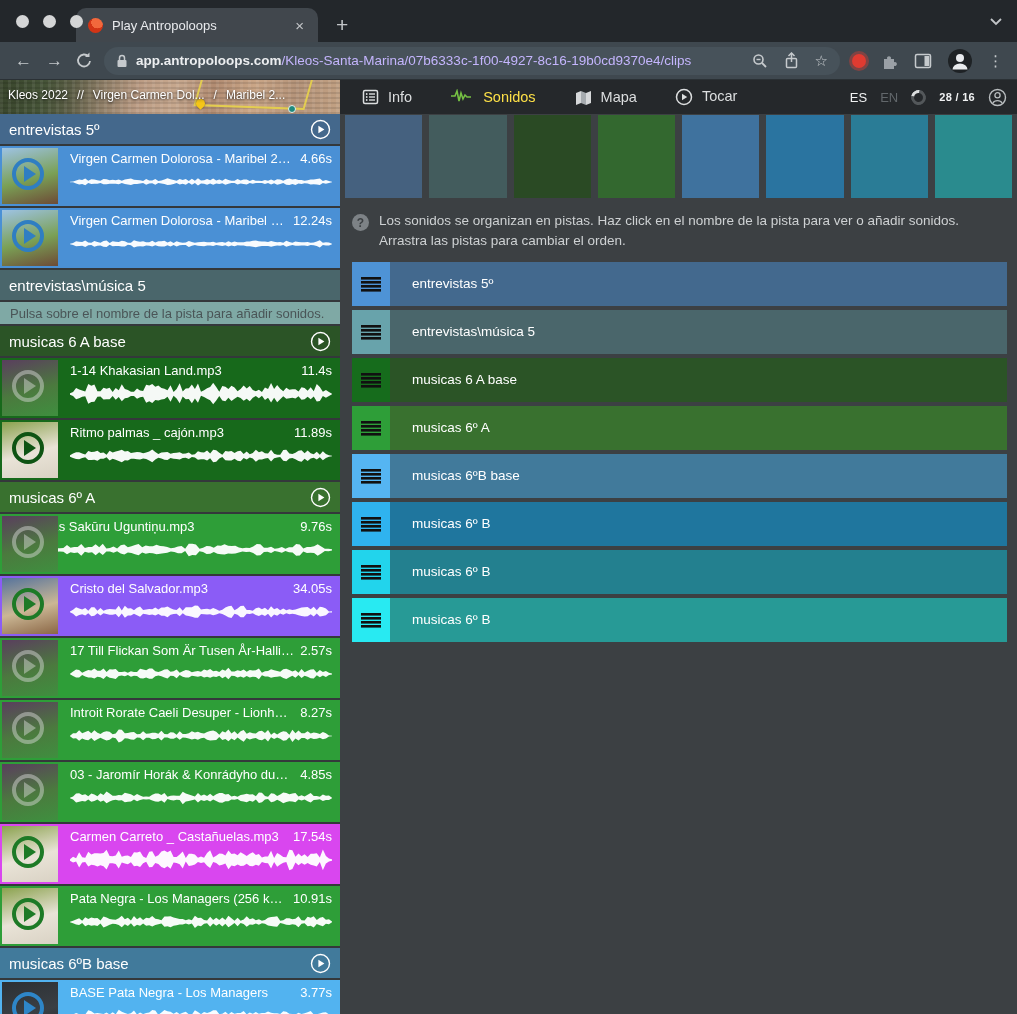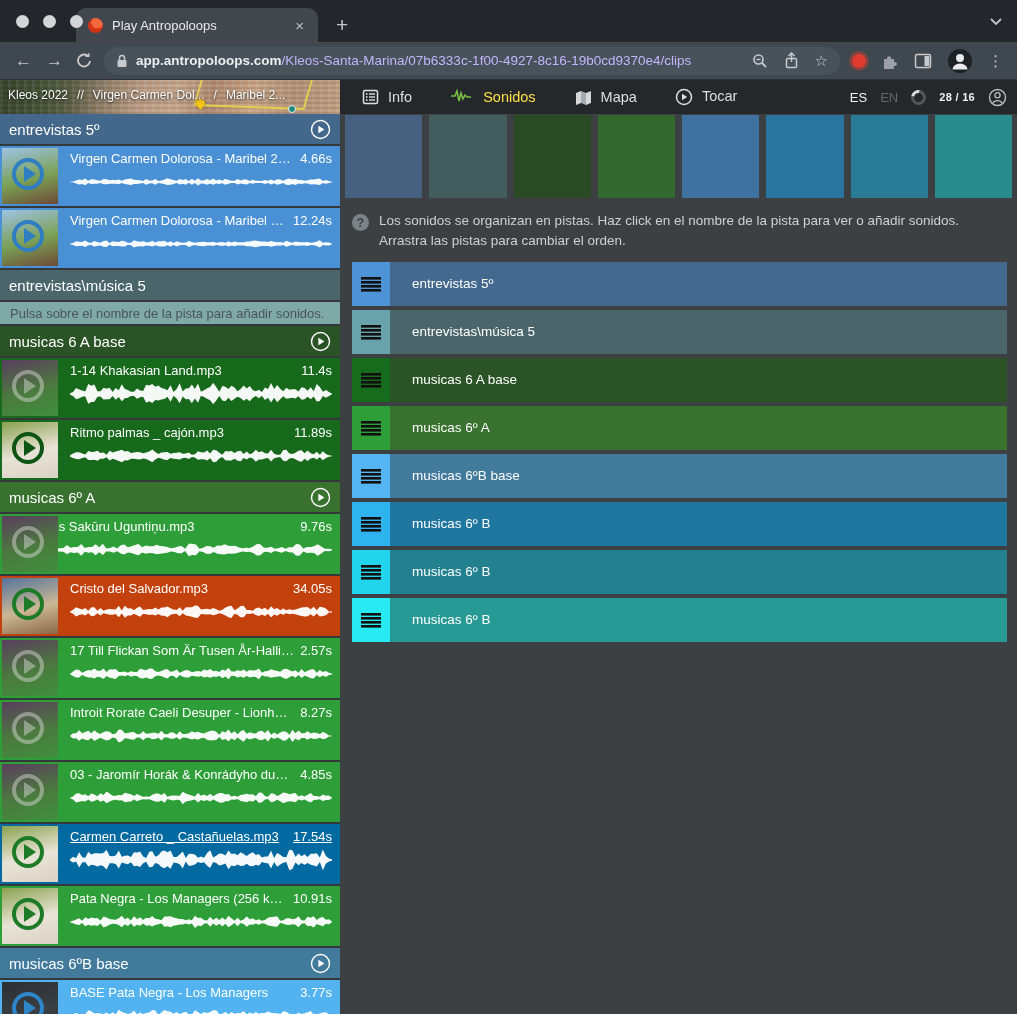--- a/index.html
+++ b/index.html
@@ -295,21 +295,21 @@
           <div class="overlay" style="border-color: rgba(225, 225, 225, 0.45); color: rgba(225, 225, 225, 0.45);"></div>
         </div>
         <div class="clip-top">
           <span class="clip-title">08 - Es Sakūru Uguntiņu.mp3</span>
           <span class="clip-duration">9.76s</span>
         </div>
         <svg class="waveform" viewBox="0 0 258 24" preserveAspectRatio="none">
           <path d="M0,11.4 L3,9.9 L6,7.5 L9,9.4 L12,9.0 L15,5.6 L18,4.9 L21,9.0 L24,6.7 L27,10.1 L30,10.0 L33,9.8 L36,6.6 L39,9.5 L42,8.7 L45,8.8 L48,5.4 L51,9.8 L54,8.6 L57,8.8 L60,5.6 L63,8.9 L66,5.2 L69,10.3 L72,9.9 L75,8.3 L78,10.3 L81,6.9 L84,5.9 L87,9.1 L90,8.0 L93,6.5 L96,5.5 L99,9.0 L102,7.1 L105,8.0 L108,8.0 L111,6.4 L114,7.6 L117,7.8 L120,8.7 L123,10.2 L126,9.5 L129,8.2 L132,7.6 L135,10.6 L138,5.2 L141,5.1 L144,6.1 L147,10.5 L150,9.5 L153,7.5 L156,7.8 L159,9.5 L162,7.1 L165,7.3 L168,5.8 L171,7.3 L174,7.5 L177,7.3 L180,9.2 L183,10.2 L186,9.6 L189,9.9 L192,8.3 L195,5.5 L198,5.6 L201,9.6 L204,9.5 L207,8.4 L210,10.7 L213,10.0 L216,8.7 L219,10.7 L222,8.9 L225,9.1 L228,5.5 L231,6.1 L234,10.3 L237,8.8 L240,8.8 L243,7.9 L246,5.6 L249,8.1 L252,10.7 L255,10.7 L258,11.3 L258,12.6 L255,13.3 L252,13.1 L249,15.7 L246,18.3 L243,15.4 L240,14.9 L237,15.2 L234,13.5 L231,17.9 L228,18.4 L225,14.7 L222,14.5 L219,13.1 L216,15.1 L213,13.9 L210,13.2 L207,15.4 L204,14.0 L201,14.1 L198,17.7 L195,17.9 L192,15.3 L189,13.9 L186,14.2 L183,13.6 L180,14.7 L177,15.8 L174,16.0 L171,15.9 L168,16.8 L165,16.5 L162,16.1 L159,14.2 L156,16.0 L153,16.4 L150,14.1 L147,13.4 L144,17.6 L141,17.4 L138,18.7 L135,13.2 L132,15.5 L129,15.5 L126,14.2 L123,13.6 L120,14.9 L117,15.5 L114,16.1 L111,16.5 L108,15.6 L105,15.2 L102,16.0 L99,14.6 L96,17.7 L93,16.6 L90,15.2 L87,14.7 L84,17.0 L81,15.9 L78,13.4 L75,14.9 L72,13.7 L69,13.6 L66,17.4 L63,14.4 L60,17.8 L57,14.5 L54,15.1 L51,13.8 L48,18.2 L45,14.7 L42,15.2 L39,14.4 L36,16.5 L33,14.0 L30,13.6 L27,13.8 L24,17.0 L21,14.4 L18,18.4 L15,16.9 L12,14.3 L9,14.2 L6,15.5 L3,13.9 L0,12.4 Z" fill="#ffffff" opacity="0.96"></path>
         </svg>
       </div>
-      <div class="clip" style="background: #c2410c;">
+      <div class="clip" style="background: #8b5cf6;">
         <div class="thumb" style="background: linear-gradient(165deg, rgb(85, 115, 156) 0%, rgb(203, 183, 149) 55%, rgb(138, 102, 69) 100%);">
           <div class="overlay" style="border-color: rgb(29, 122, 38); color: rgb(29, 122, 38);"></div>
         </div>
         <div class="clip-top">
           <span class="clip-title">Cristo del Salvador.mp3</span>
           <span class="clip-duration">34.05s</span>
         </div>
         <svg class="waveform" viewBox="0 0 258 24" preserveAspectRatio="none">
           <path d="M0,11.5 L3,9.6 L6,6.9 L9,8.2 L12,9.2 L15,7.7 L18,10.5 L21,6.7 L24,6.8 L27,10.6 L30,7.5 L33,10.6 L36,9.2 L39,8.6 L42,8.9 L45,9.2 L48,5.3 L51,10.3 L54,5.2 L57,8.1 L60,7.9 L63,10.1 L66,7.4 L69,6.0 L72,9.9 L75,9.4 L78,8.8 L81,9.0 L84,7.2 L87,9.4 L90,7.0 L93,7.1 L96,5.9 L99,7.9 L102,9.2 L105,9.9 L108,6.9 L111,10.6 L114,6.9 L117,6.7 L120,6.8 L123,4.9 L126,5.2 L129,9.4 L132,8.7 L135,8.4 L138,9.3 L141,7.7 L144,8.9 L147,10.5 L150,9.5 L153,7.1 L156,5.7 L159,5.2 L162,10.0 L165,8.2 L168,5.4 L171,5.3 L174,9.7 L177,9.8 L180,10.6 L183,8.0 L186,7.0 L189,9.0 L192,7.4 L195,10.1 L198,5.7 L201,9.1 L204,7.6 L207,10.0 L210,8.3 L213,10.2 L216,9.1 L219,9.9 L222,9.2 L225,8.2 L228,7.0 L231,6.8 L234,6.6 L237,8.9 L240,6.3 L243,10.2 L246,6.4 L249,6.7 L252,8.2 L255,11.4 L258,11.2 L258,12.6 L255,12.5 L252,15.6 L249,16.3 L246,17.0 L243,13.6 L240,16.8 L237,14.5 L234,16.6 L231,17.0 L228,16.4 L225,15.6 L222,14.5 L219,13.9 L216,14.5 L213,13.4 L210,14.9 L207,13.6 L204,16.2 L201,14.7 L198,17.9 L195,13.9 L192,16.4 L189,14.6 L186,16.4 L183,15.2 L180,13.4 L177,14.1 L174,13.8 L171,17.8 L168,17.6 L165,15.1 L162,13.8 L159,18.5 L156,17.6 L153,15.7 L150,14.2 L147,13.4 L144,14.6 L141,15.6 L138,14.4 L135,14.8 L132,14.5 L129,14.1 L126,18.4 L123,18.3 L120,17.2 L117,16.4 L114,15.8 L111,13.3 L108,16.7 L105,13.8 L102,14.3 L99,15.1 L96,17.7 L93,16.1 L90,16.2 L87,14.3 L84,15.7 L81,14.6 L78,15.2 L75,14.5 L72,14.0 L69,17.2 L66,15.5 L63,13.8 L60,15.7 L57,15.8 L54,18.3 L51,13.5 L48,17.8 L45,14.1 L42,15.0 L39,14.9 L36,14.3 L33,13.3 L30,15.8 L27,13.3 L24,16.0 L21,16.7 L18,13.4 L15,15.7 L12,14.5 L9,15.3 L6,16.9 L3,14.0 L0,12.4 Z" fill="#ffffff" opacity="0.96"></path>
         </svg>
@@ -343,21 +343,21 @@
           <div class="overlay" style="border-color: rgba(225, 225, 225, 0.45); color: rgba(225, 225, 225, 0.45);"></div>
         </div>
         <div class="clip-top">
           <span class="clip-title">03 - Jaromír Horák &amp; Konrádyho dudácká ...</span>
           <span class="clip-duration">4.85s</span>
         </div>
         <svg class="waveform" viewBox="0 0 258 24" preserveAspectRatio="none">
           <path d="M0,11.6 L3,10.3 L6,7.1 L9,6.9 L12,8.7 L15,8.0 L18,10.1 L21,7.0 L24,8.2 L27,10.2 L30,6.9 L33,8.7 L36,4.8 L39,7.0 L42,9.6 L45,9.5 L48,8.8 L51,9.1 L54,6.4 L57,7.0 L60,8.0 L63,9.9 L66,7.5 L69,9.3 L72,10.5 L75,10.4 L78,10.5 L81,8.5 L84,7.0 L87,7.1 L90,8.8 L93,6.5 L96,10.6 L99,9.5 L102,9.3 L105,9.5 L108,9.6 L111,5.1 L114,7.0 L117,8.2 L120,9.2 L123,10.4 L126,6.5 L129,9.6 L132,8.1 L135,9.8 L138,7.3 L141,10.0 L144,8.0 L147,6.6 L150,6.5 L153,8.2 L156,7.5 L159,10.4 L162,9.6 L165,10.7 L168,8.6 L171,8.1 L174,7.4 L177,8.2 L180,7.8 L183,10.1 L186,5.9 L189,6.4 L192,9.9 L195,10.6 L198,6.8 L201,7.4 L204,9.9 L207,8.1 L210,6.1 L213,6.5 L216,8.0 L219,7.1 L222,6.5 L225,10.4 L228,8.9 L231,10.4 L234,8.4 L237,6.6 L240,9.8 L243,9.8 L246,10.5 L249,8.2 L252,9.6 L255,9.4 L258,11.7 L258,12.3 L255,14.1 L252,14.2 L249,15.3 L246,13.3 L243,14.0 L240,14.1 L237,16.8 L234,15.5 L231,13.6 L228,14.8 L225,13.5 L222,16.7 L219,15.8 L216,15.5 L213,16.4 L210,17.7 L207,15.5 L204,13.9 L201,15.7 L198,16.6 L195,13.2 L192,13.7 L189,16.6 L186,17.4 L183,13.7 L180,16.0 L177,14.9 L174,16.6 L171,15.7 L168,15.3 L165,13.2 L162,13.9 L159,13.6 L156,15.6 L153,15.5 L150,17.1 L147,16.8 L144,15.4 L141,13.7 L138,15.8 L135,14.1 L132,15.3 L129,14.2 L126,16.8 L123,13.6 L120,14.4 L117,15.4 L114,15.9 L111,18.7 L108,14.2 L105,14.0 L102,14.6 L99,14.1 L96,13.1 L93,17.3 L90,14.6 L87,16.1 L84,15.8 L81,14.6 L78,13.3 L75,13.6 L72,13.4 L69,14.1 L66,15.5 L63,13.6 L60,15.9 L57,16.2 L54,16.7 L51,14.5 L48,14.6 L45,13.9 L42,14.4 L39,15.9 L36,17.6 L33,14.7 L30,16.1 L27,13.7 L24,15.2 L21,16.1 L18,13.5 L15,15.9 L12,15.2 L9,16.1 L6,16.8 L3,13.5 L0,12.3 Z" fill="#ffffff" opacity="0.96"></path>
         </svg>
       </div>
-      <div class="clip" style="background: #0369a1; text-decoration: underline;">
+      <div class="clip" style="background: #d946ef;">
         <div class="thumb" style="background: linear-gradient(165deg, rgb(138, 162, 78) 0%, rgb(233, 227, 215) 55%, rgb(217, 210, 196) 100%);">
           <div class="overlay" style="border-color: rgb(29, 122, 38); color: rgb(29, 122, 38);"></div>
         </div>
         <div class="clip-top">
           <span class="clip-title">Carmen Carreto _ Castañuelas.mp3</span>
           <span class="clip-duration">17.54s</span>
         </div>
         <svg class="waveform" viewBox="0 0 258 24" preserveAspectRatio="none">
           <path d="M0,11.2 L3,8.4 L6,10.2 L9,3.6 L12,8.9 L15,9.5 L18,2.9 L21,6.1 L24,4.6 L27,4.6 L30,4.9 L33,4.4 L36,0.8 L39,7.5 L42,8.0 L45,7.1 L48,1.6 L51,8.5 L54,7.4 L57,7.2 L60,8.7 L63,3.6 L66,3.8 L69,2.8 L72,8.1 L75,9.8 L78,3.1 L81,2.4 L84,8.5 L87,6.9 L90,2.8 L93,1.6 L96,3.6 L99,1.6 L102,8.7 L105,8.7 L108,6.1 L111,2.8 L114,9.9 L117,5.1 L120,5.2 L123,5.9 L126,9.6 L129,8.3 L132,9.6 L135,4.3 L138,1.3 L141,9.2 L144,7.4 L147,4.9 L150,5.2 L153,7.0 L156,1.5 L159,5.5 L162,4.9 L165,6.7 L168,3.5 L171,5.5 L174,7.6 L177,5.1 L180,3.6 L183,6.5 L186,5.5 L189,9.3 L192,8.1 L195,8.3 L198,1.9 L201,9.7 L204,4.4 L207,6.2 L210,8.6 L213,8.9 L216,0.9 L219,1.4 L222,8.5 L225,4.9 L228,8.0 L231,5.7 L234,8.7 L237,5.3 L240,5.1 L243,4.6 L246,9.2 L249,0.6 L252,7.7 L255,10.3 L258,11.2 L258,12.7 L255,13.7 L252,15.7 L249,23.1 L246,14.3 L243,19.0 L240,18.0 L237,17.3 L234,15.3 L231,17.3 L228,15.4 L225,17.6 L222,14.8 L219,21.7 L216,23.1 L213,14.3 L210,15.0 L207,16.8 L204,19.4 L201,14.2 L198,21.2 L195,15.6 L192,15.2 L189,14.2 L186,18.2 L183,17.1 L180,18.7 L177,18.6 L174,16.0 L171,18.4 L168,18.6 L165,16.8 L162,18.9 L159,17.9 L156,22.2 L153,15.8 L150,17.2 L147,18.0 L144,15.4 L141,14.1 L138,20.6 L135,18.3 L132,14.4 L129,15.4 L126,14.3 L123,16.8 L120,17.9 L117,18.5 L114,13.6 L111,21.2 L108,16.7 L105,15.2 L102,14.7 L99,21.6 L96,18.8 L93,21.1 L90,19.7 L87,16.4 L84,15.4 L81,19.7 L78,19.8 L75,13.8 L72,15.5 L69,19.5 L66,18.3 L63,18.9 L60,14.5 L57,16.7 L54,15.7 L51,14.8 L48,21.4 L45,16.3 L42,15.6 L39,15.6 L36,22.4 L33,18.8 L30,17.8 L27,19.0 L24,17.7 L21,17.3 L18,19.1 L15,14.3 L12,14.6 L9,20.3 L6,13.6 L3,14.7 L0,12.7 Z" fill="#ffffff" opacity="0.96"></path>
         </svg>

